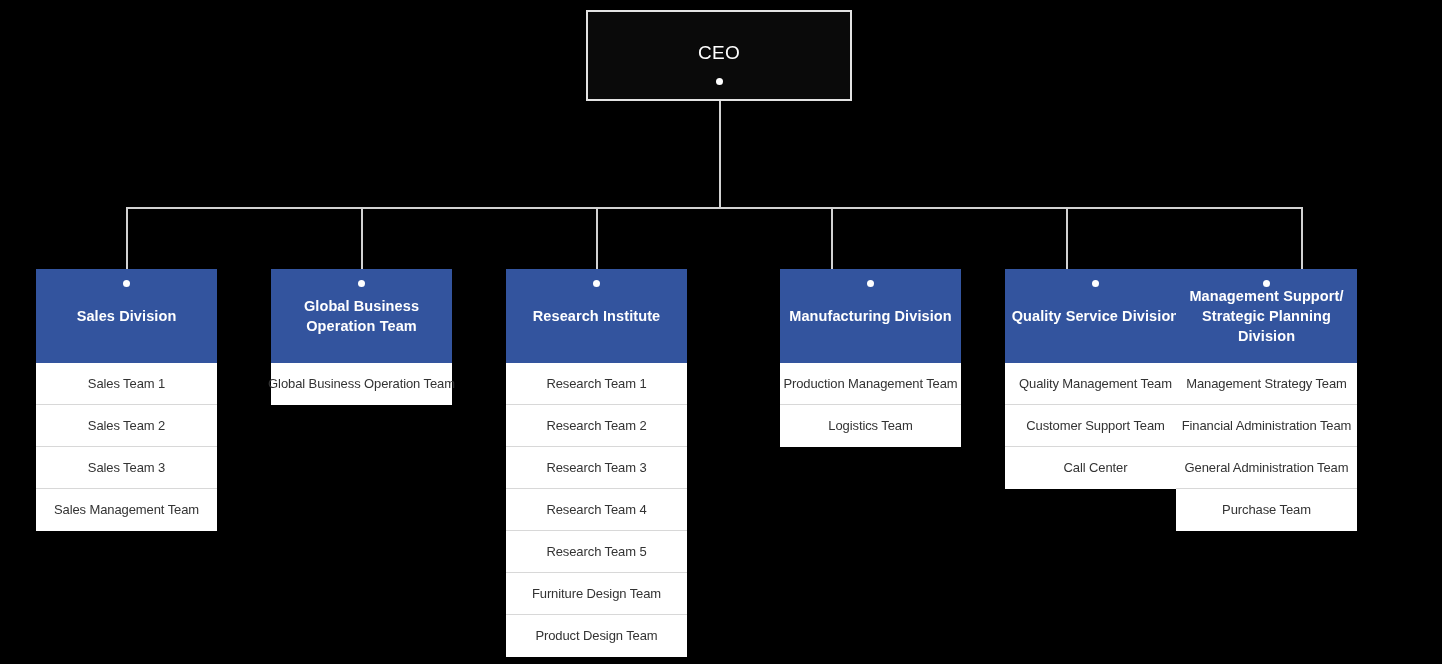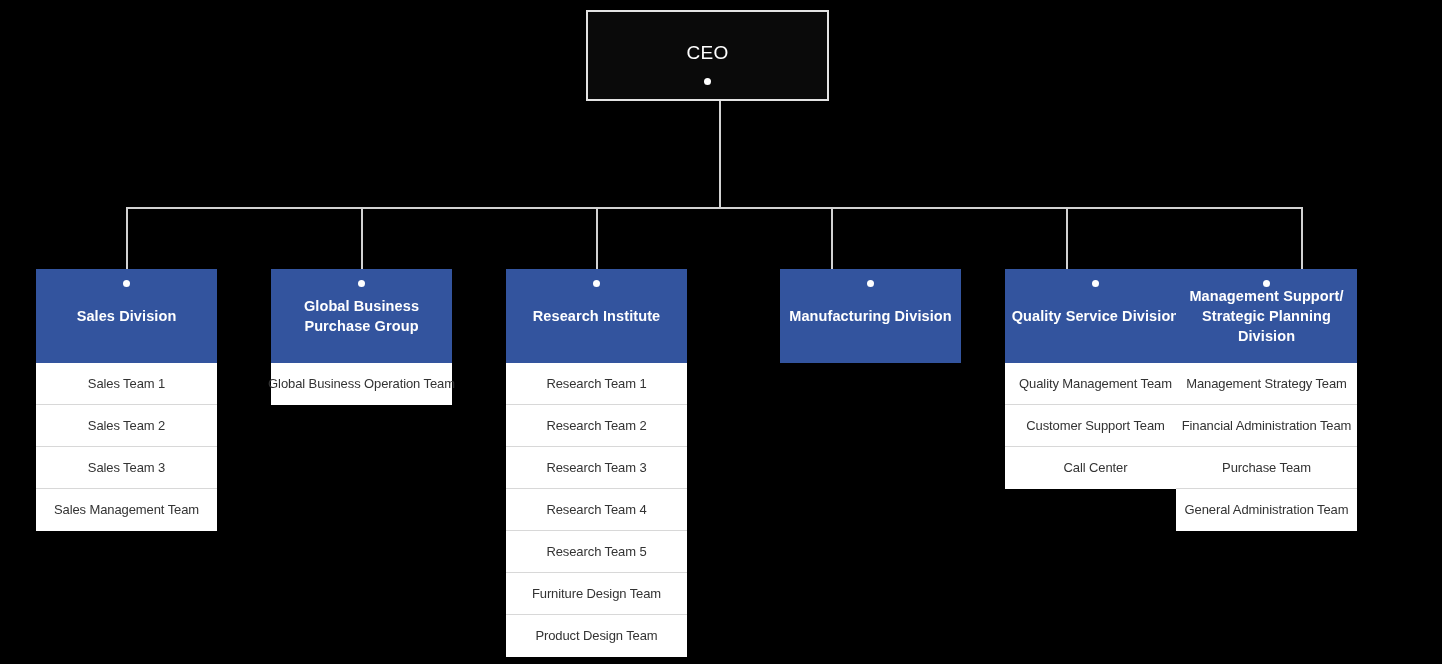--- a/index.html
+++ b/index.html
@@ -19,21 +19,21 @@
     height: 664px;
     background: #000000;
     overflow: hidden;
   }
 
   
   .root-node {
     position: absolute;
     left: 586px;
     top: 10px;
-    width: 243px;
+    width: 266px;
     height: 91px;
     background: #0a0a0a;
     border: 2px solid #e3e3e3;
     box-sizing: border-box;
     display: flex;
     align-items: flex-start;
     justify-content: center;
   }
   .root-label {
     margin-top: 30px;
@@ -144,54 +144,58 @@
         <div class="division-header"><div class="header-dot"></div><span>Sales Division</span></div>
         <div class="division-children">
           <div class="child-row">Sales Team 1</div>
           <div class="child-row">Sales Team 2</div>
           <div class="child-row">Sales Team 3</div>
           <div class="child-row">Sales Management Team</div>
         </div>
       </div>
       <div class="division" style="left: 271px;">
         <div class="division-header"><div class="header-dot"></div><span>Global Business
-Purchase Group</span></div>
+Operation Team</span></div>
         <div class="division-children">
           <div class="child-row">Global Business Operation Team</div>
         </div>
       </div>
       <div class="division" style="left: 506px;">
         <div class="division-header"><div class="header-dot"></div><span>Research Institute</span></div>
         <div class="division-children">
           <div class="child-row">Research Team 1</div>
           <div class="child-row">Research Team 2</div>
           <div class="child-row">Research Team 3</div>
           <div class="child-row">Research Team 4</div>
           <div class="child-row">Research Team 5</div>
           <div class="child-row">Furniture Design Team</div>
           <div class="child-row">Product Design Team</div>
         </div>
       </div>
       <div class="division" style="left: 780px;">
         <div class="division-header"><div class="header-dot"></div><span>Manufacturing Division</span></div>
+        <div class="division-children">
+          <div class="child-row">Production Management Team</div>
+          <div class="child-row">Logistics Team</div>
+        </div>
       </div>
       <div class="division" style="left: 976px; margin-left: 29px;">
         <div class="division-header"><div class="header-dot"></div><span>Quality Service Division</span></div>
         <div class="division-children">
           <div class="child-row">Quality Management Team</div>
           <div class="child-row">Customer Support Team</div>
           <div class="child-row">Call Center</div>
         </div>
       </div>
       <div class="division" style="left: 1176px;">
         <div class="division-header"><div class="header-dot"></div><span>Management Support/
 Strategic Planning
 Division</span></div>
         <div class="division-children">
           <div class="child-row">Management Strategy Team</div>
           <div class="child-row">Financial Administration Team</div>
+          <div class="child-row">General Administration Team</div>
           <div class="child-row">Purchase Team</div>
-          <div class="child-row">General Administration Team</div>
         </div>
       </div>
     </div>
 
 </div>
 
 </body></html>

